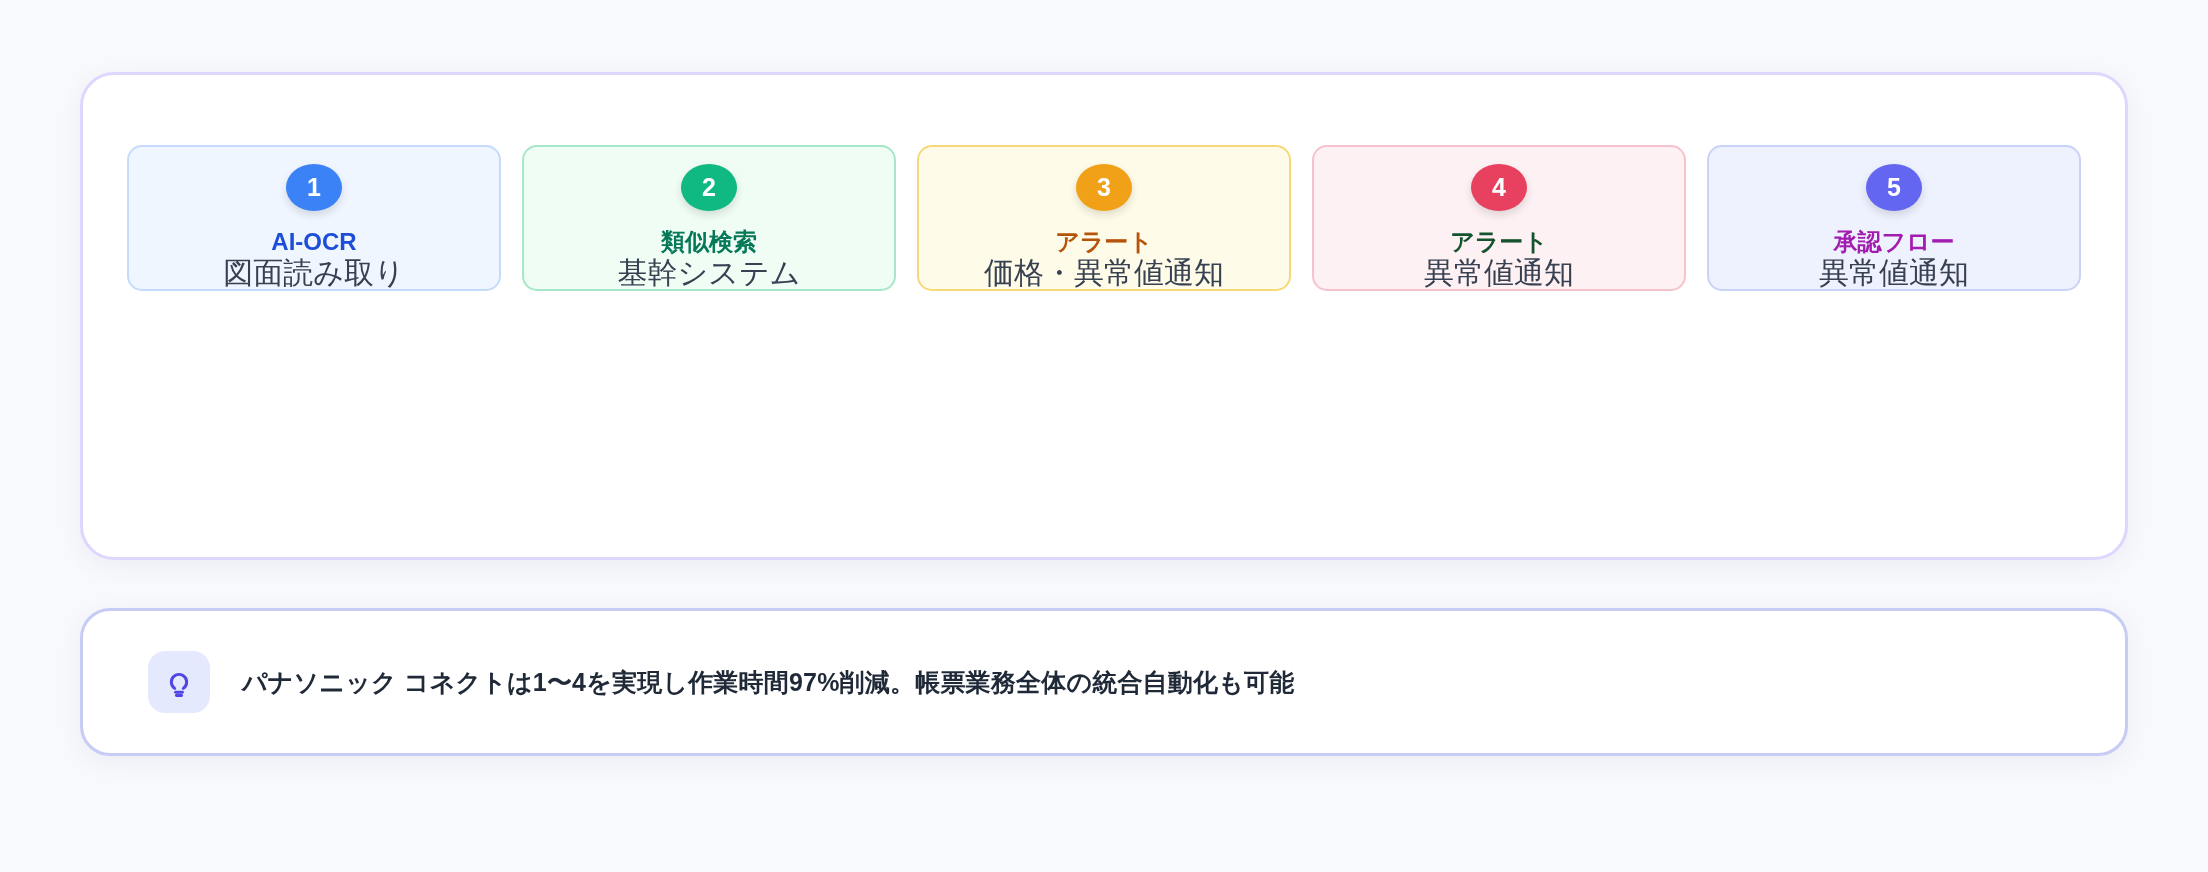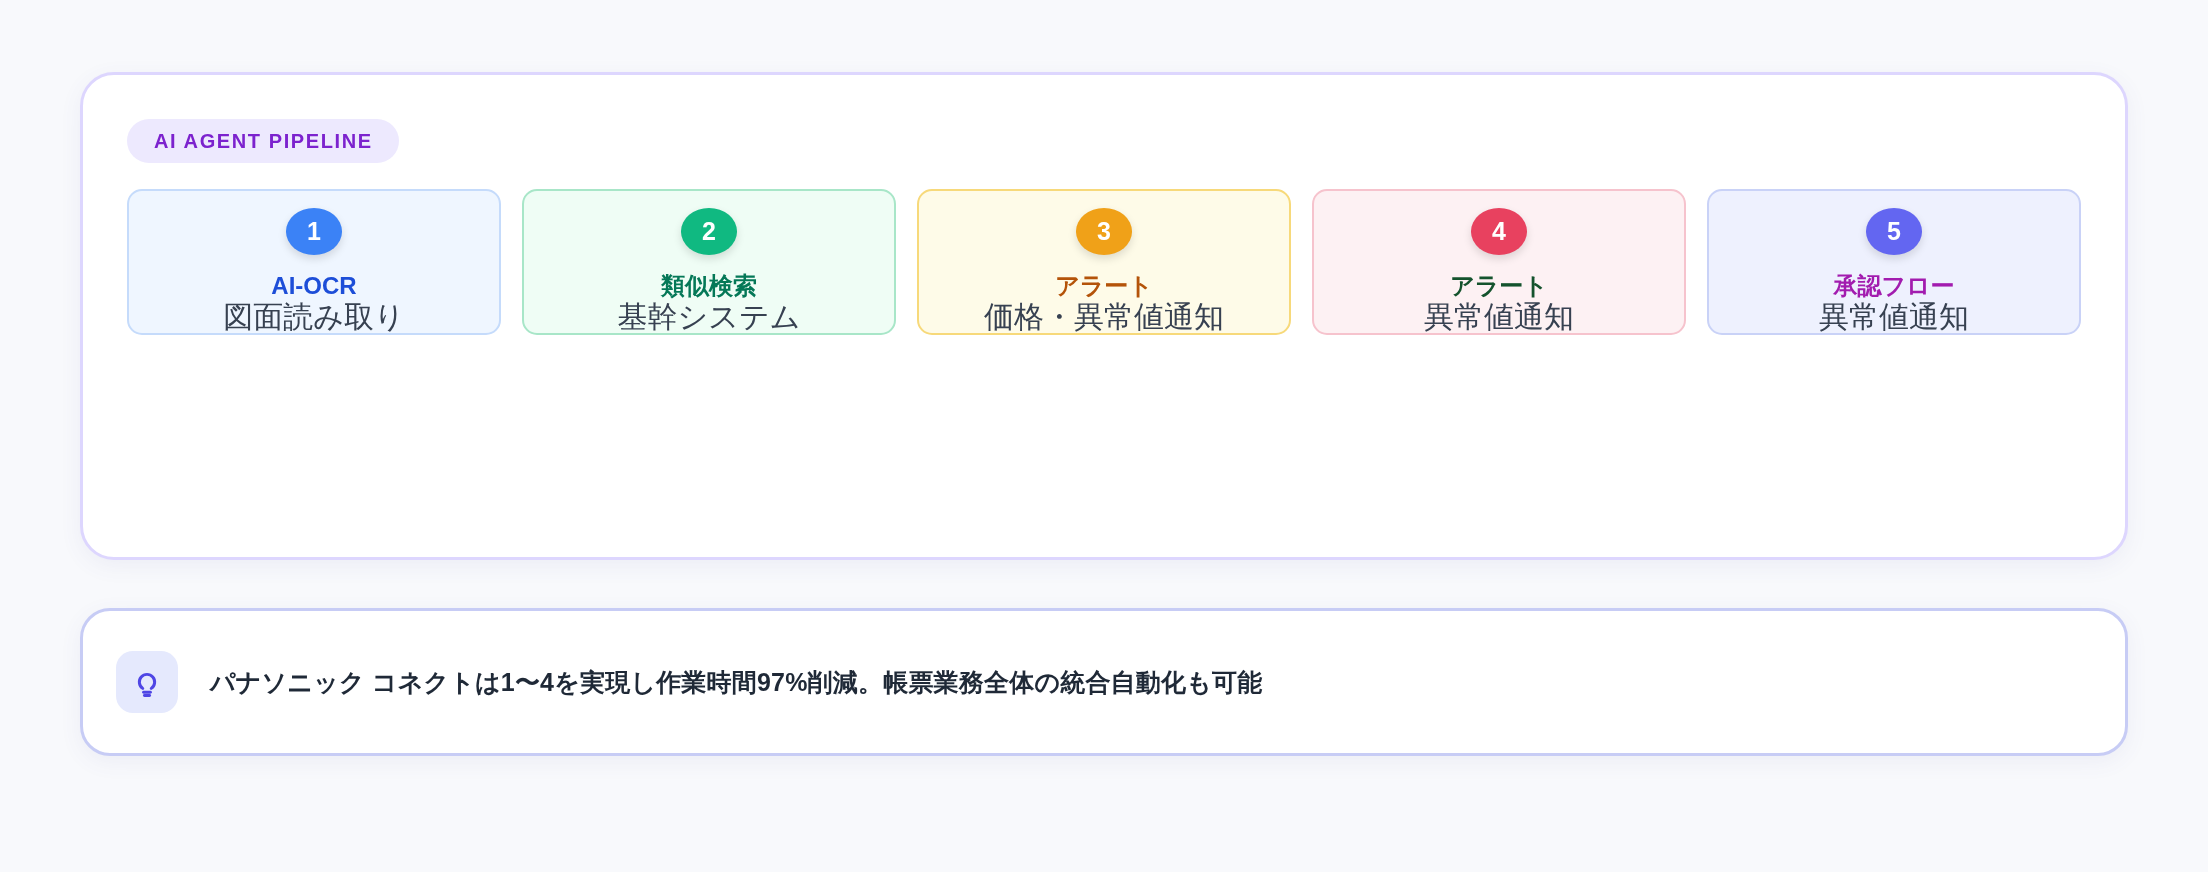--- a/index.html
+++ b/index.html
@@ -108,21 +108,21 @@
     left: 80px;
     top: 608px;
     width: 2048px;
     height: 148px;
     background: #ffffff;
     border: 3px solid #c7ccf5;
     border-radius: 30px;
     box-shadow: 0 6px 22px rgba(90, 80, 160, 0.07);
     display: flex;
     align-items: center;
-    padding-left: 33px;
+    padding-left: 65px;
   }
 
   .note-icon {
     width: 62px;
     height: 62px;
     flex: 0 0 62px;
     background: #e5e9fd;
     border-radius: 17px;
     display: flex;
     align-items: center;
@@ -138,21 +138,20 @@
     line-height: 1.2;
   }
 </style>
 </head>
 <body>
 
 <div id="root" style="background: rgb(248, 249, 252);">
 
   <section class="pipeline-card" style="border-color: rgb(221, 214, 254);">
 
-    <span class="badge" style="background: rgb(237, 233, 254); color: rgb(124, 34, 206);">AI AGENT PIPELINE</span>
 
 
     <div class="steps">
 
       <div class="step" style="background: rgb(239, 246, 255); border-color: rgb(197, 219, 251);">
         <div class="step-num" style="background: rgb(59, 130, 246);">1</div>
         <div class="step-title" style="color: rgb(29, 78, 216);">AI-OCR</div>
         <div class="step-sub">図面読み取り</div>
       </div>
 

